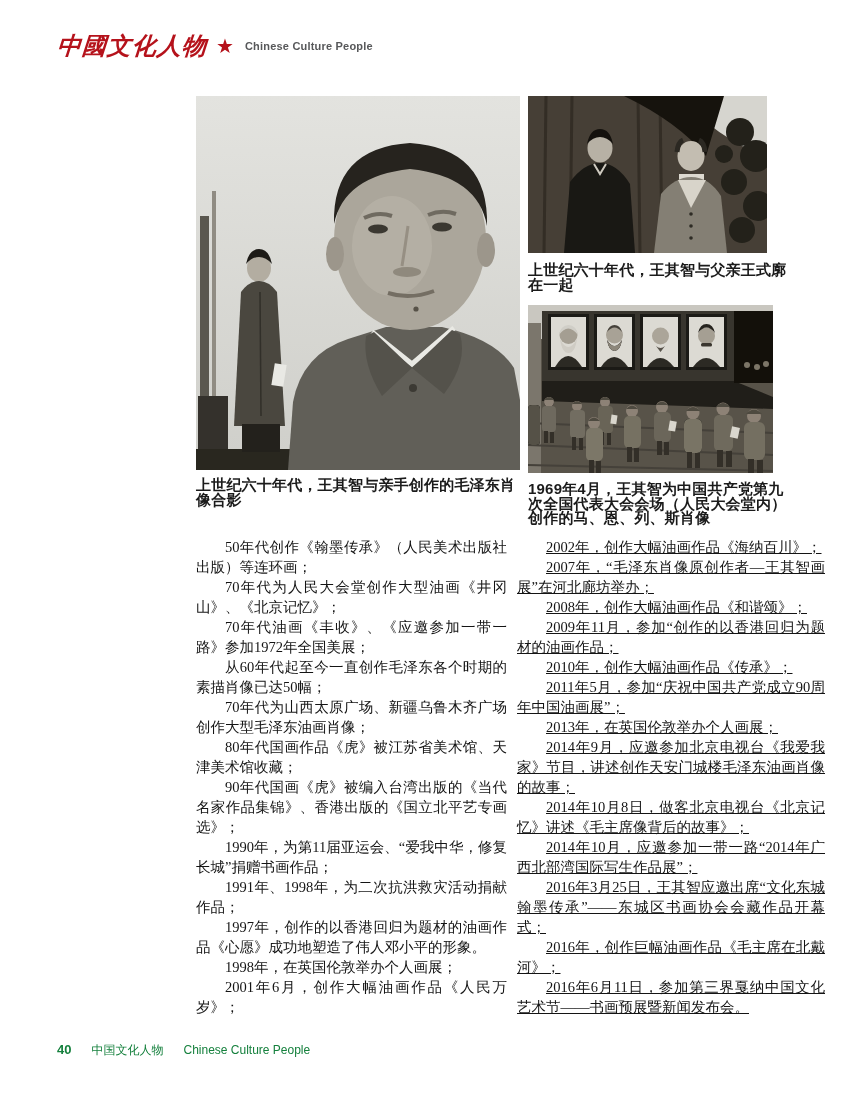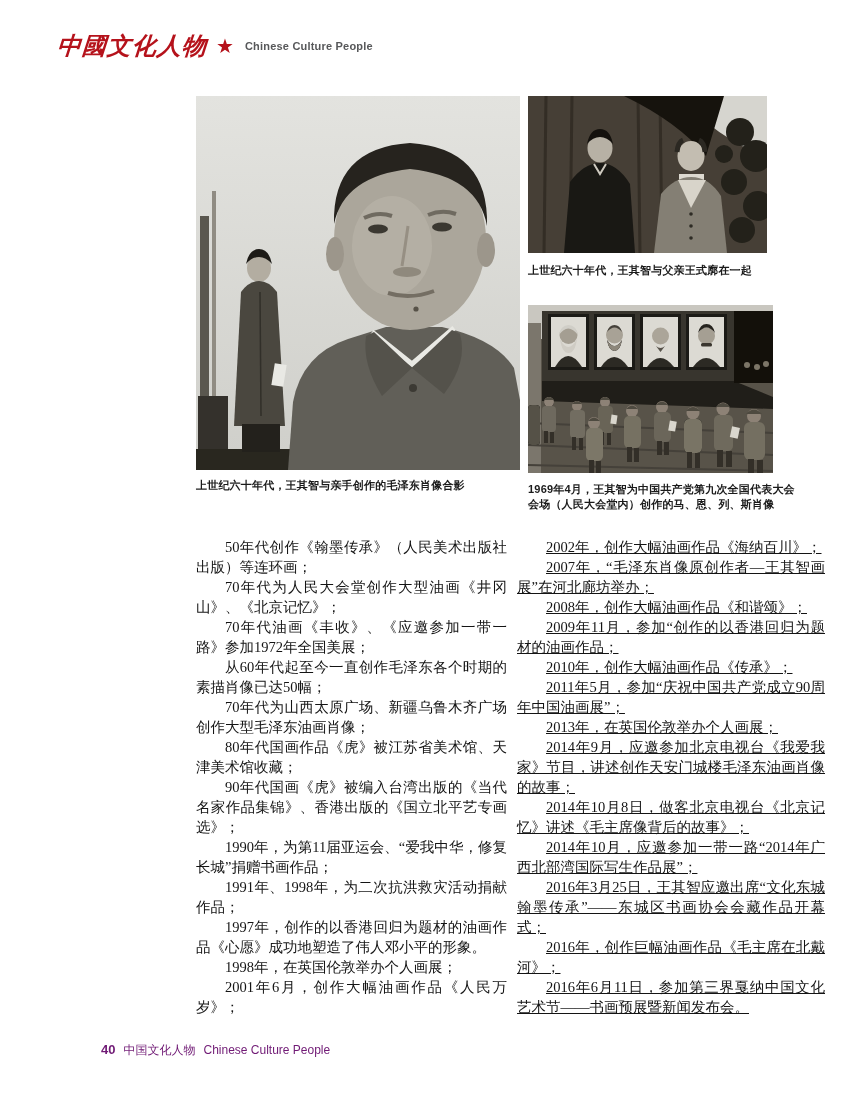--- a/index.html
+++ b/index.html
@@ -28,41 +28,41 @@
   .logo-star{color:#b5121b;font-size:20px;line-height:1;margin-left:2px;}
   .logo-en{font-size:11px;font-weight:bold;color:#57585a;margin-left:4px;letter-spacing:.2px;}
   
   .photo{position:absolute;overflow:hidden;background:#cfcfcb;}
   .photo svg{display:block;width:100%;height:100%;}
   .photo-main{left:196px;top:96px;width:324px;height:374px;}
   .photo-father{left:528px;top:96px;width:239px;height:157px;}
   .photo-congress{left:528px;top:305px;width:245px;height:168px;}
   .caption{
     position:absolute;
-    font-size:11px;font-weight:bold;color:#1b1b1b;
+    font-size:15px;font-weight:bold;color:#1b1b1b;
     line-height:14.5px;letter-spacing:.2px;
   }
   .caption-main{left:196px;top:478px;width:324px;}
   .caption-father{left:528px;top:263px;width:260px;}
   .caption-congress{left:528px;top:482px;width:268px;}
   
   .col{
     position:absolute;top:537px;
     font-family:"Liberation Serif","DejaVu Serif",serif;
     font-size:14.5px;line-height:20px;color:#141414;
     text-align:justify;
   }
   .col-left{left:196px;width:311px;}
   .col-right{left:517px;width:308px;text-decoration:underline;}
   .col p{margin:0;text-indent:2em;}
   
   .footer{
     position:absolute;left:57px;top:1042px;
-    font-size:12px;color:#701a75;
-    display:flex;align-items:baseline;gap:8px;margin-left:44px;
+    font-size:12px;color:#15803d;
+    display:flex;align-items:baseline;gap:20px;
   }
   .footer .pagenum{font-weight:bold;font-size:13px;}
 </style>
 </head>
 <body>
 
 <div class="page">
 
   <div class="masthead">
     <span class="logo-cn">中國文化人物</span>

